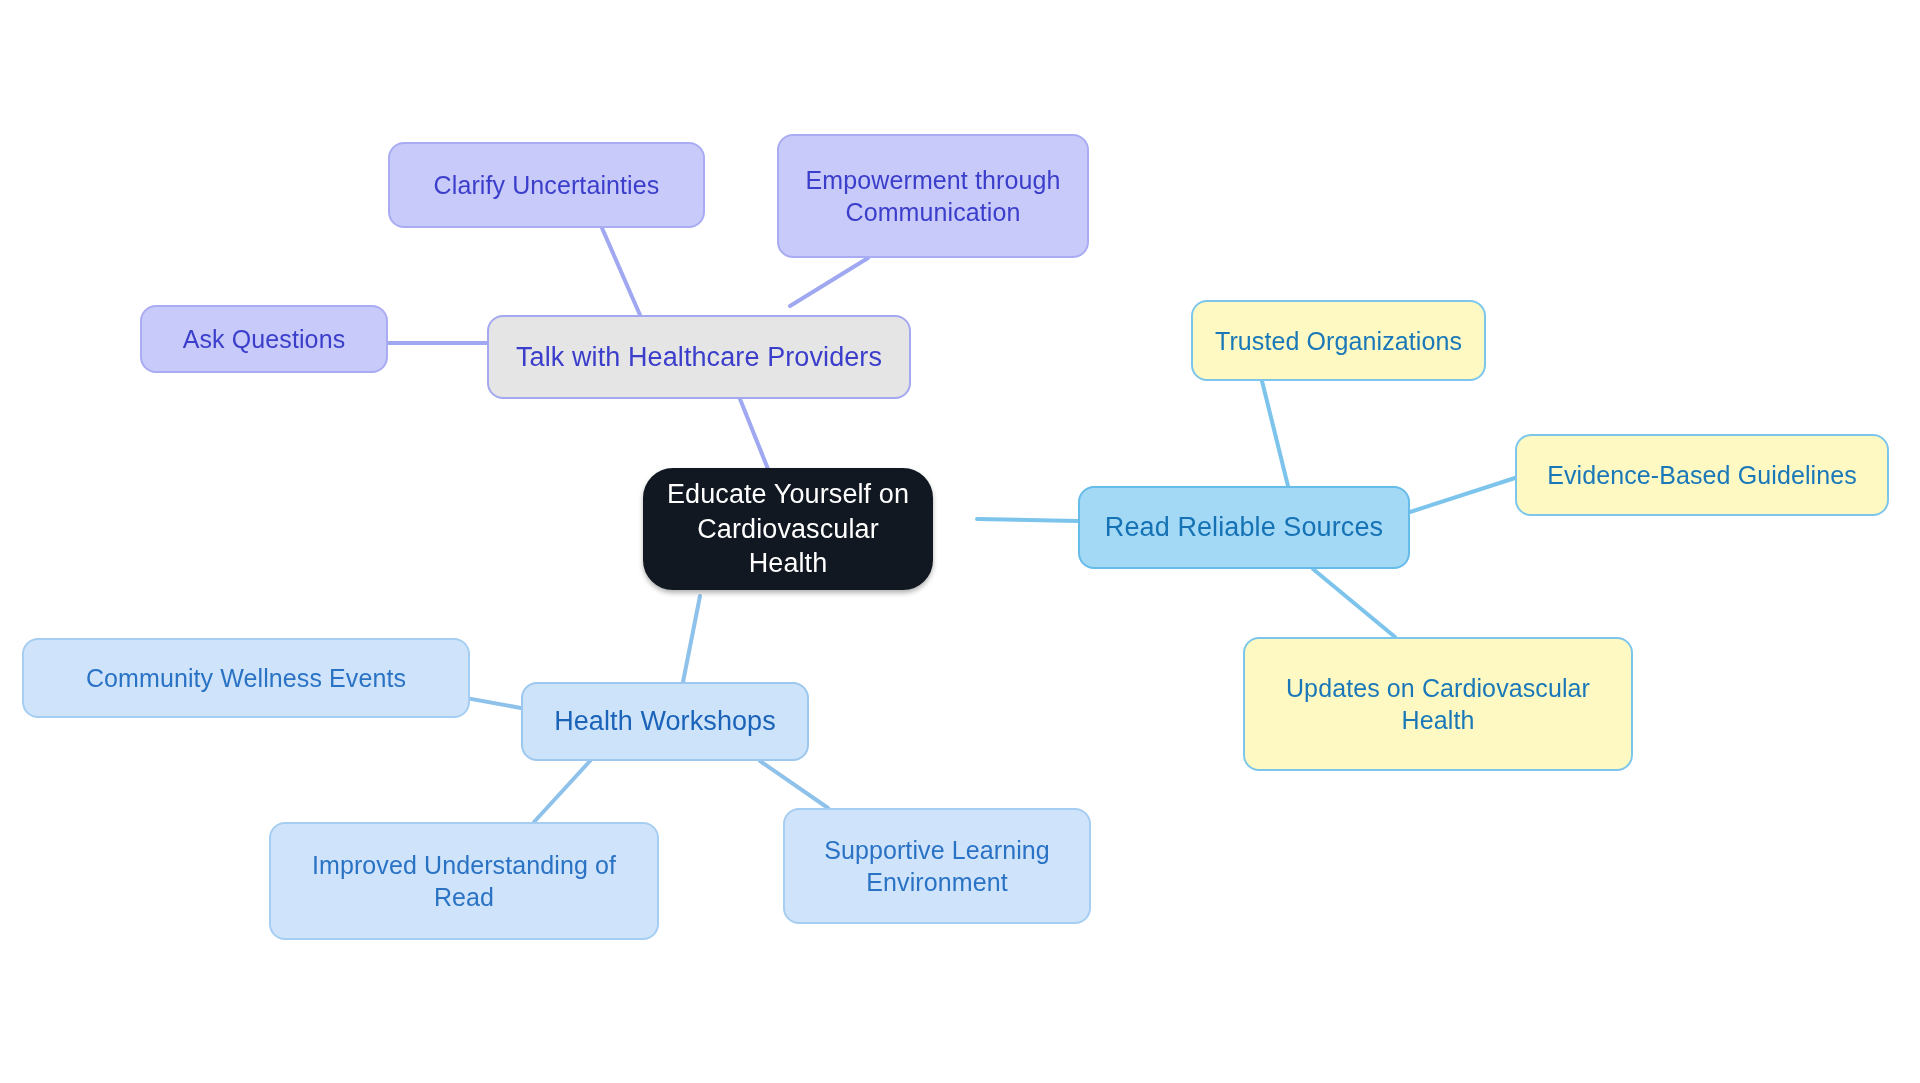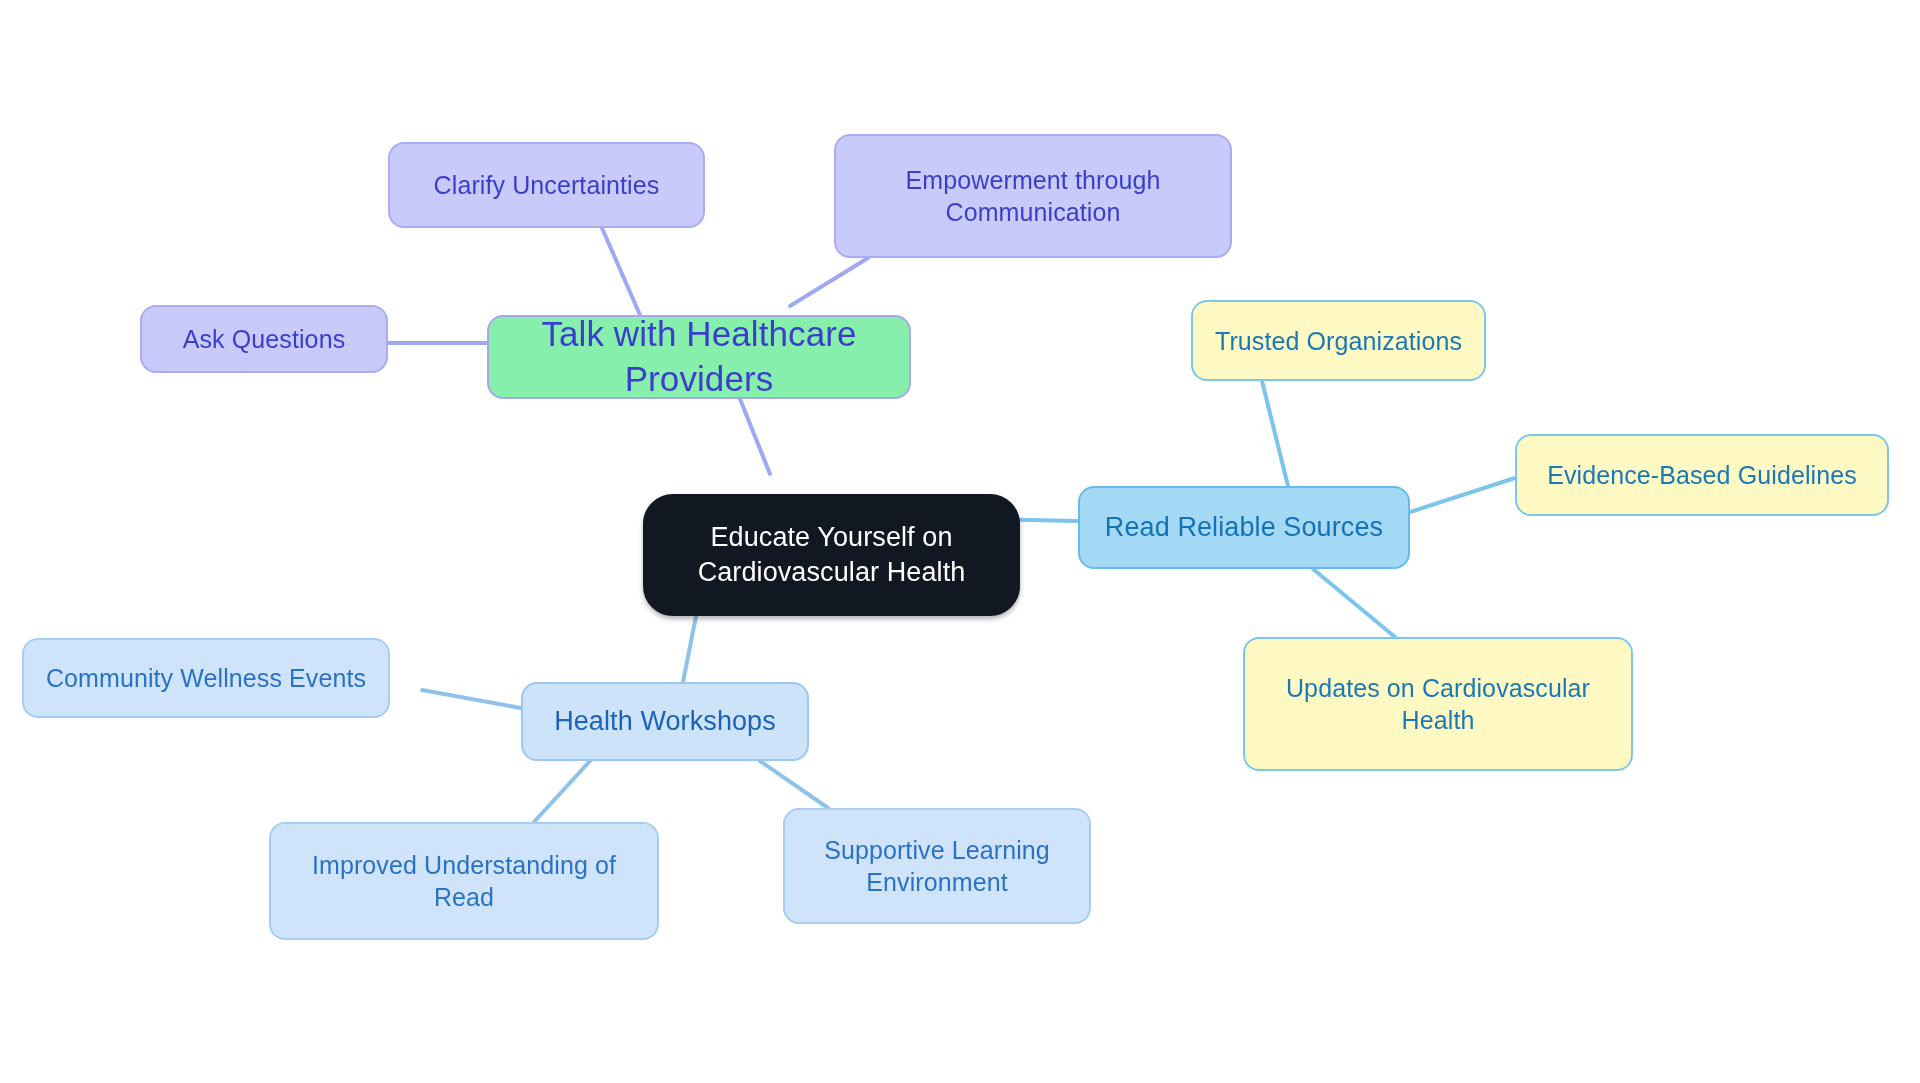--- a/index.html
+++ b/index.html
@@ -44,24 +44,24 @@
   }
   .node-root {
     background: #111821;
     border-color: #111821;
     color: #ffffff;
     font-size: 27px;
     border-radius: 30px;
     box-shadow: 0 3px 5px rgba(0,0,0,0.30);
   }
   .node-purple-main {
-    background: #86efac;
+    background: #e5e5e5;
     border-color: #a3a8ef;
     color: #3b3ecb;
-    font-size: 35px;
+    font-size: 27px;
   }
   .node-purple {
     background: #c8caf9;
     border-color: #a9acf2;
     color: #3b3ecb;
     font-size: 25px;
   }
   .node-blue-main {
     background: #a4d9f5;
     border-color: #66bbe8;
@@ -99,32 +99,32 @@
       <line x1="977" y1="519" x2="1078" y2="521" stroke="#7cc4ec" stroke-width="4" stroke-linecap="round"></line>
       <line x1="1288" y1="486" x2="1262" y2="381" stroke="#7cc4ec" stroke-width="4" stroke-linecap="round"></line>
       <line x1="1410" y1="512" x2="1515" y2="478" stroke="#7cc4ec" stroke-width="4" stroke-linecap="round"></line>
       <line x1="1313" y1="569" x2="1395" y2="637" stroke="#7cc4ec" stroke-width="4" stroke-linecap="round"></line>
       <line x1="700" y1="596" x2="683" y2="682" stroke="#8fc2ea" stroke-width="4" stroke-linecap="round"></line>
       <line x1="521" y1="708" x2="422" y2="690" stroke="#8fc2ea" stroke-width="4" stroke-linecap="round"></line>
       <line x1="590" y1="761" x2="534" y2="822" stroke="#8fc2ea" stroke-width="4" stroke-linecap="round"></line>
       <line x1="760" y1="761" x2="828" y2="808" stroke="#8fc2ea" stroke-width="4" stroke-linecap="round"></line>
     </svg>
   <div id="node-layer">
-      <div class="node node-root" style="left: 643px; top: 494px; width: 377px; height: 122px;">Educate Yourself on
+      <div class="node node-root" style="left: 643px; top: 468px; width: 290px; height: 122px;">Educate Yourself on
 Cardiovascular Health</div>
       <div class="node node-purple-main" style="left: 487px; top: 315px; width: 424px; height: 84px;">Talk with Healthcare Providers</div>
       <div class="node node-purple" style="left: 140px; top: 305px; width: 248px; height: 68px;">Ask Questions</div>
       <div class="node node-purple" style="left: 388px; top: 142px; width: 317px; height: 86px;">Clarify Uncertainties</div>
-      <div class="node node-purple" style="left: 834px; top: 134px; width: 398px; height: 124px;">Empowerment through
+      <div class="node node-purple" style="left: 777px; top: 134px; width: 312px; height: 124px;">Empowerment through
 Communication</div>
       <div class="node node-blue-main" style="left: 1078px; top: 486px; width: 332px; height: 83px;">Read Reliable Sources</div>
       <div class="node node-blue" style="left: 1191px; top: 300px; width: 295px; height: 81px;">Trusted Organizations</div>
       <div class="node node-blue" style="left: 1515px; top: 434px; width: 374px; height: 82px;">Evidence-Based Guidelines</div>
       <div class="node node-blue" style="left: 1243px; top: 637px; width: 390px; height: 134px;">Updates on Cardiovascular
 Health</div>
       <div class="node node-softblue-main" style="left: 521px; top: 682px; width: 288px; height: 79px;">Health Workshops</div>
-      <div class="node node-softblue" style="left: 22px; top: 638px; width: 368px; height: 80px;">Community Wellness Events</div>
+      <div class="node node-softblue" style="left: 22px; top: 638px; width: 448px; height: 80px;">Community Wellness Events</div>
       <div class="node node-softblue" style="left: 269px; top: 822px; width: 390px; height: 118px;">Improved Understanding of
 Read</div>
       <div class="node node-softblue" style="left: 783px; top: 808px; width: 308px; height: 116px;">Supportive Learning
 Environment</div>
     </div>
 </div>
 
 </body></html>

